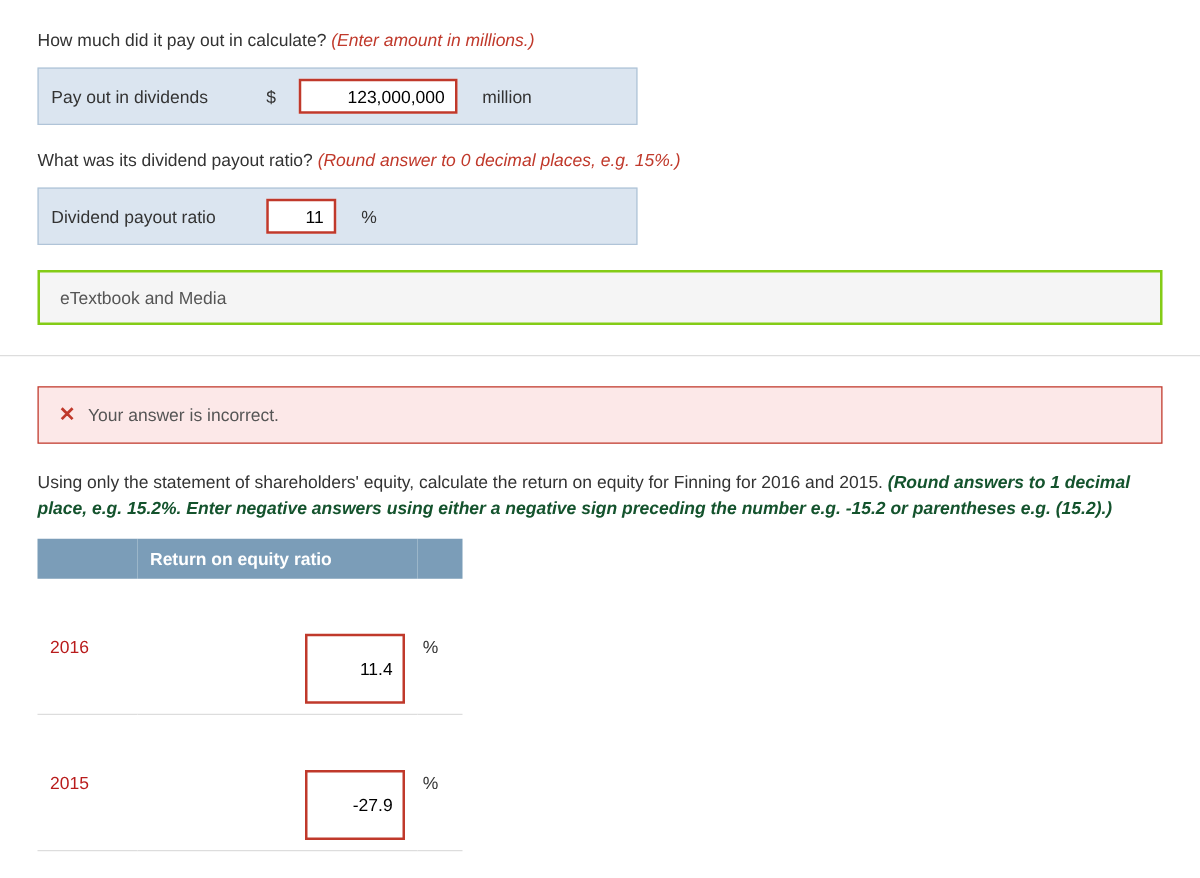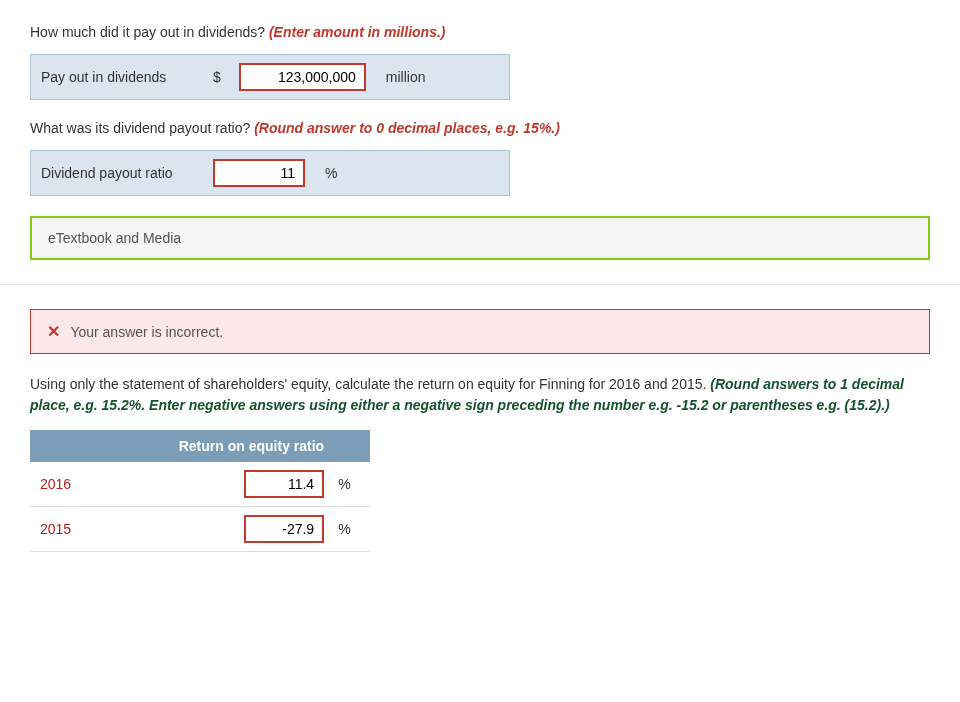--- a/index.html
+++ b/index.html
@@ -17,21 +17,21 @@
 
     .question-text {
       margin-bottom: 14px;
       font-size: 14px;
       color: #333;
     }
 
     .question-text .instruction {
       color: #c0392b;
       font-style: italic;
-      font-weight: bold;
+      font-weight: normal;
     }
 
     .input-row {
       display: flex;
       align-items: center;
       background: #dbe5f0;
       border: 1px solid #b0c4d8;
       padding: 8px 10px;
       margin-bottom: 20px;
       width: 480px;
@@ -57,21 +57,21 @@
       text-align: right;
       outline: none;
       background: #fff;
     }
 
     .field-input.wide {
       width: 127px;
     }
 
     .field-input.narrow {
-      width: 92px;
+      width: 56px;
     }
 
     .unit-label {
       margin-left: 8px;
       font-size: 14px;
       color: #333;
     }
 
     .etextbook-bar {
       background: #f5f5f5;
@@ -132,21 +132,21 @@
 
     .equity-table thead tr {
       background: #7b9db8;
     }
 
     .equity-table thead th {
       padding: 8px 10px;
       font-size: 14px;
       font-weight: bold;
       color: #fff;
-      text-align: right;
+      text-align: left;
     }
 
     .equity-table thead th.label-col {
       text-align: left;
       width: 80px;
     }
 
     .equity-table tbody tr {
       border-bottom: 1px solid #ddd;
     }
@@ -166,35 +166,36 @@
     }
 
     .equity-table tbody td.unit-col {
       font-size: 14px;
       color: #333;
       padding-left: 4px;
     }
 
     .equity-input {
       border: 2px solid #c0392b;
-      padding: 4px 8px;
+      padding: 18px 8px;
       font-size: 14px;
       text-align: right;
       outline: none;
       background: #fff;
       width: 80px;
+      margin-top: 36px;
     }
   </style>
 </head>
 <body>
 
 <div class="section">
 
   <p class="question-text">
-    <span>How much did it pay out in dividends?</span>
+    <span>How much did it pay out in calculate?</span>
     <span class="instruction">(Enter amount in millions.)</span>
   </p>
 
   <div class="input-row">
     <span class="row-label">Pay out in dividends</span>
     <span class="currency-symbol">$</span>
     <input class="field-input wide" type="text" value="123,000,000" style="">
     <span class="unit-label">million</span>
   </div>
 

